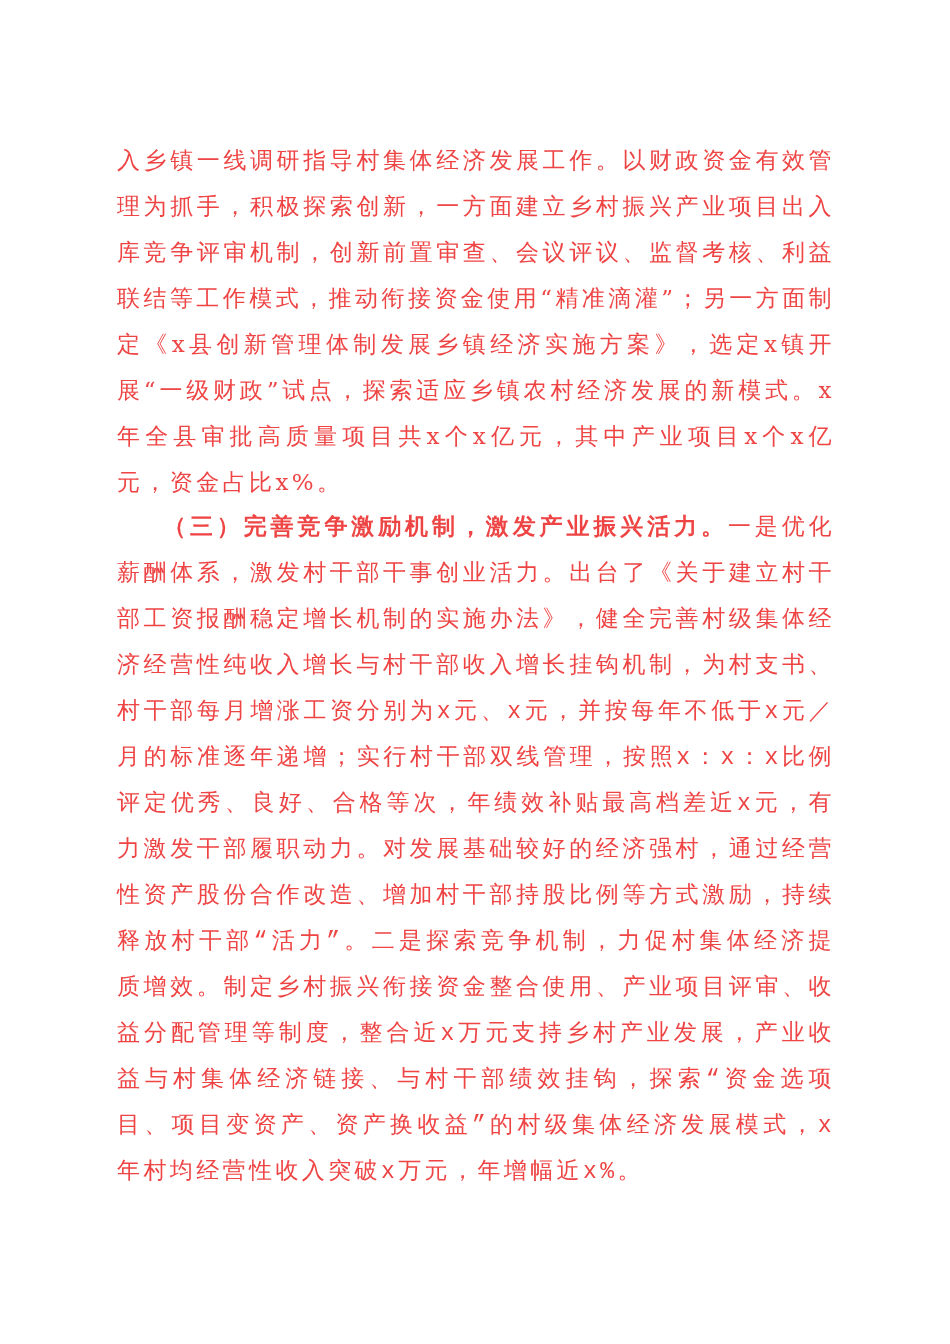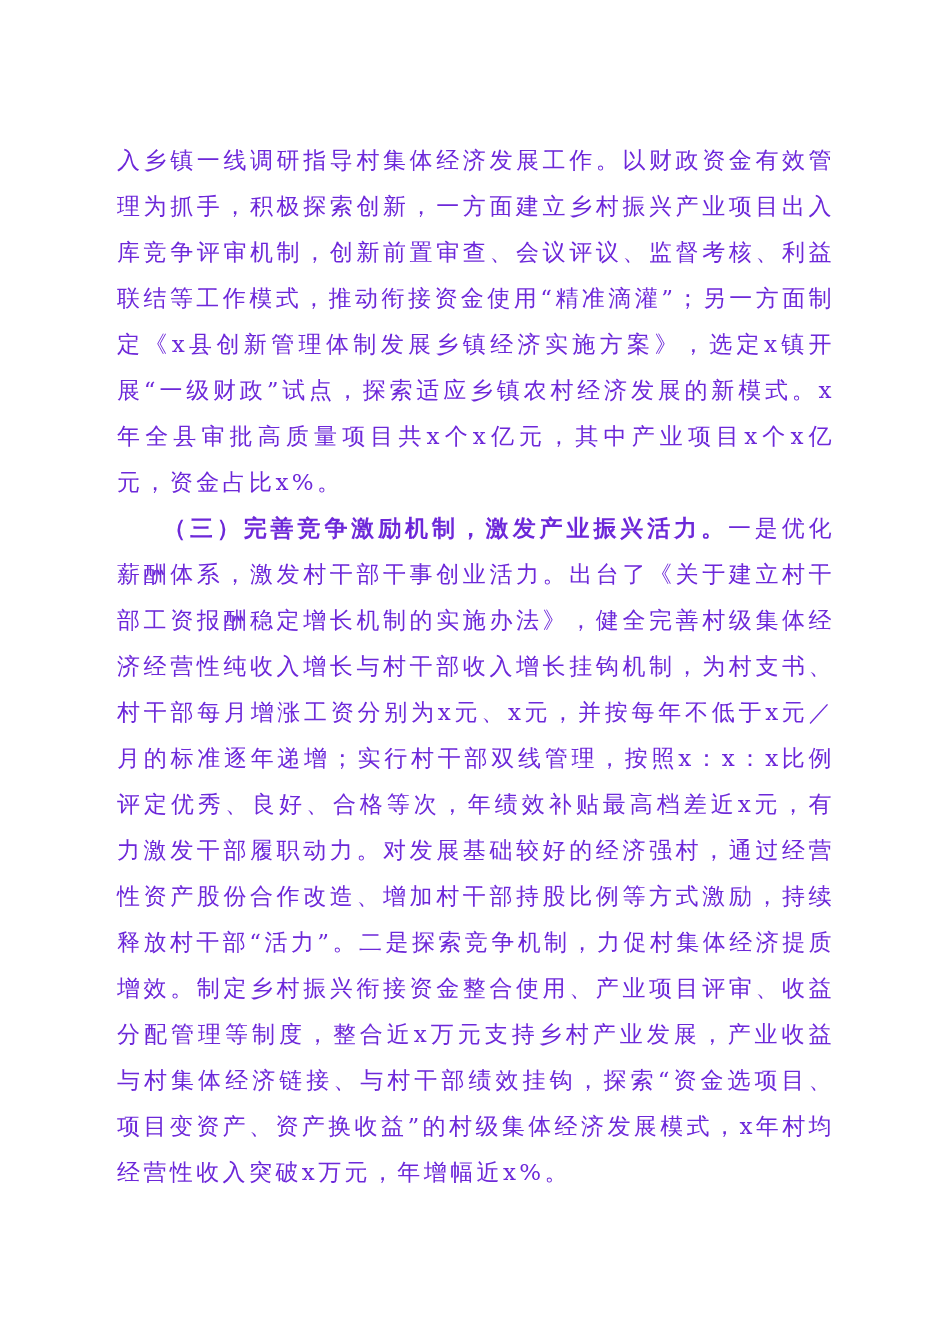--- a/index.html
+++ b/index.html
@@ -5,26 +5,26 @@
   html, body { margin: 0; padding: 0; background: #ffffff; }
   body { width: 950px; height: 1344px; position: relative; overflow: hidden; }
   .page {
     position: absolute;
     left: 117px;
     top: 137px;
     width: 718px;
     font-family: "DejaVu Serif", "Liberation Serif", serif;
     font-size: 23px;
     line-height: 46px;
-    color: #6d28d9;
+    color: #ef4444;
     letter-spacing: 3.4px;
     text-align: justify;
   }
   .para { margin: 0; }
-  .indent { text-indent: 46px; }
+  .indent { text-indent: 46px; font-family: Liberation Mono, monospace; }
   .bold { font-weight: bold; }
 </style>
 </head>
 <body>
 
 <div class="page">
   <p class="para">
     <span>入乡镇一线调研指导村集体经济发展工作。以财政资金有效管理为抓手，积极探索创新，一方面建立乡村振兴产业项目出入库竞争评审机制，创新前置审查、会议评议、监督考核、利益联结等工作模式，推动衔接资金使用“精准滴灌”；另一方面制定《x县创新管理体制发展乡镇经济实施方案》，选定x镇开展“一级财政”试点，探索适应乡镇农村经济发展的新模式。x年全县审批高质量项目共x个x亿元，其中产业项目x个x亿元，资金占比x%。</span>
   </p>
   <p class="para indent">

